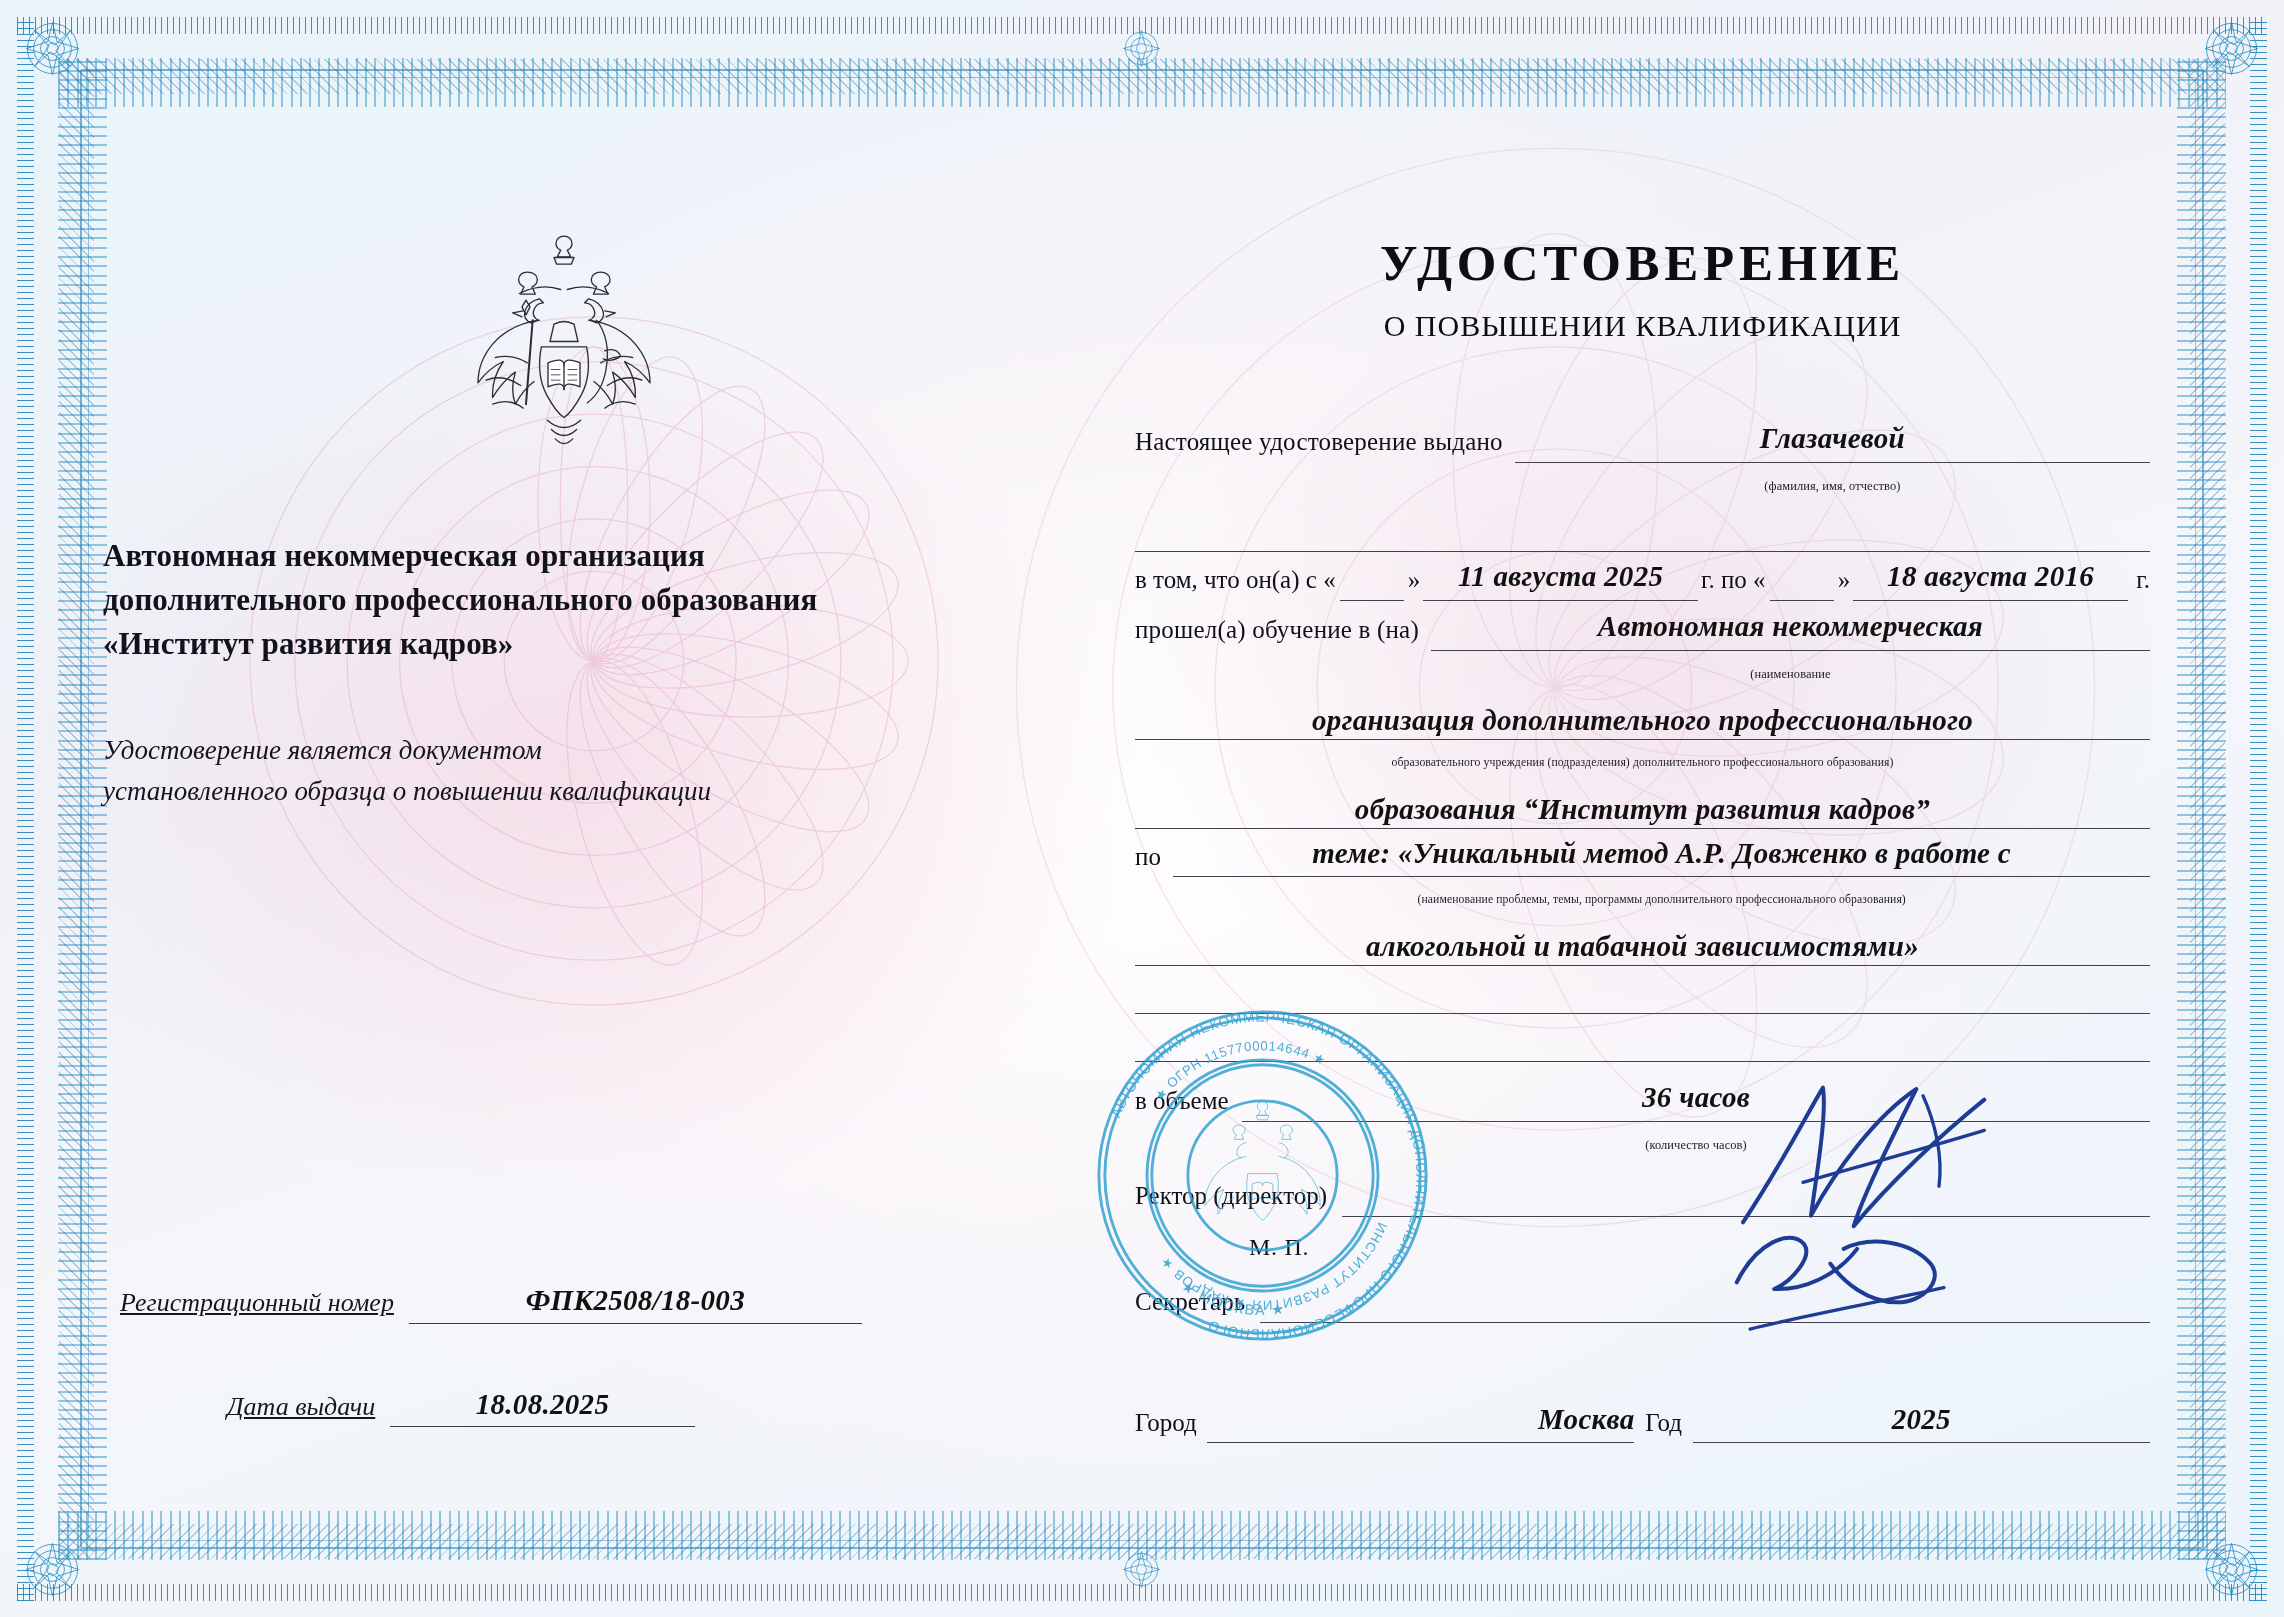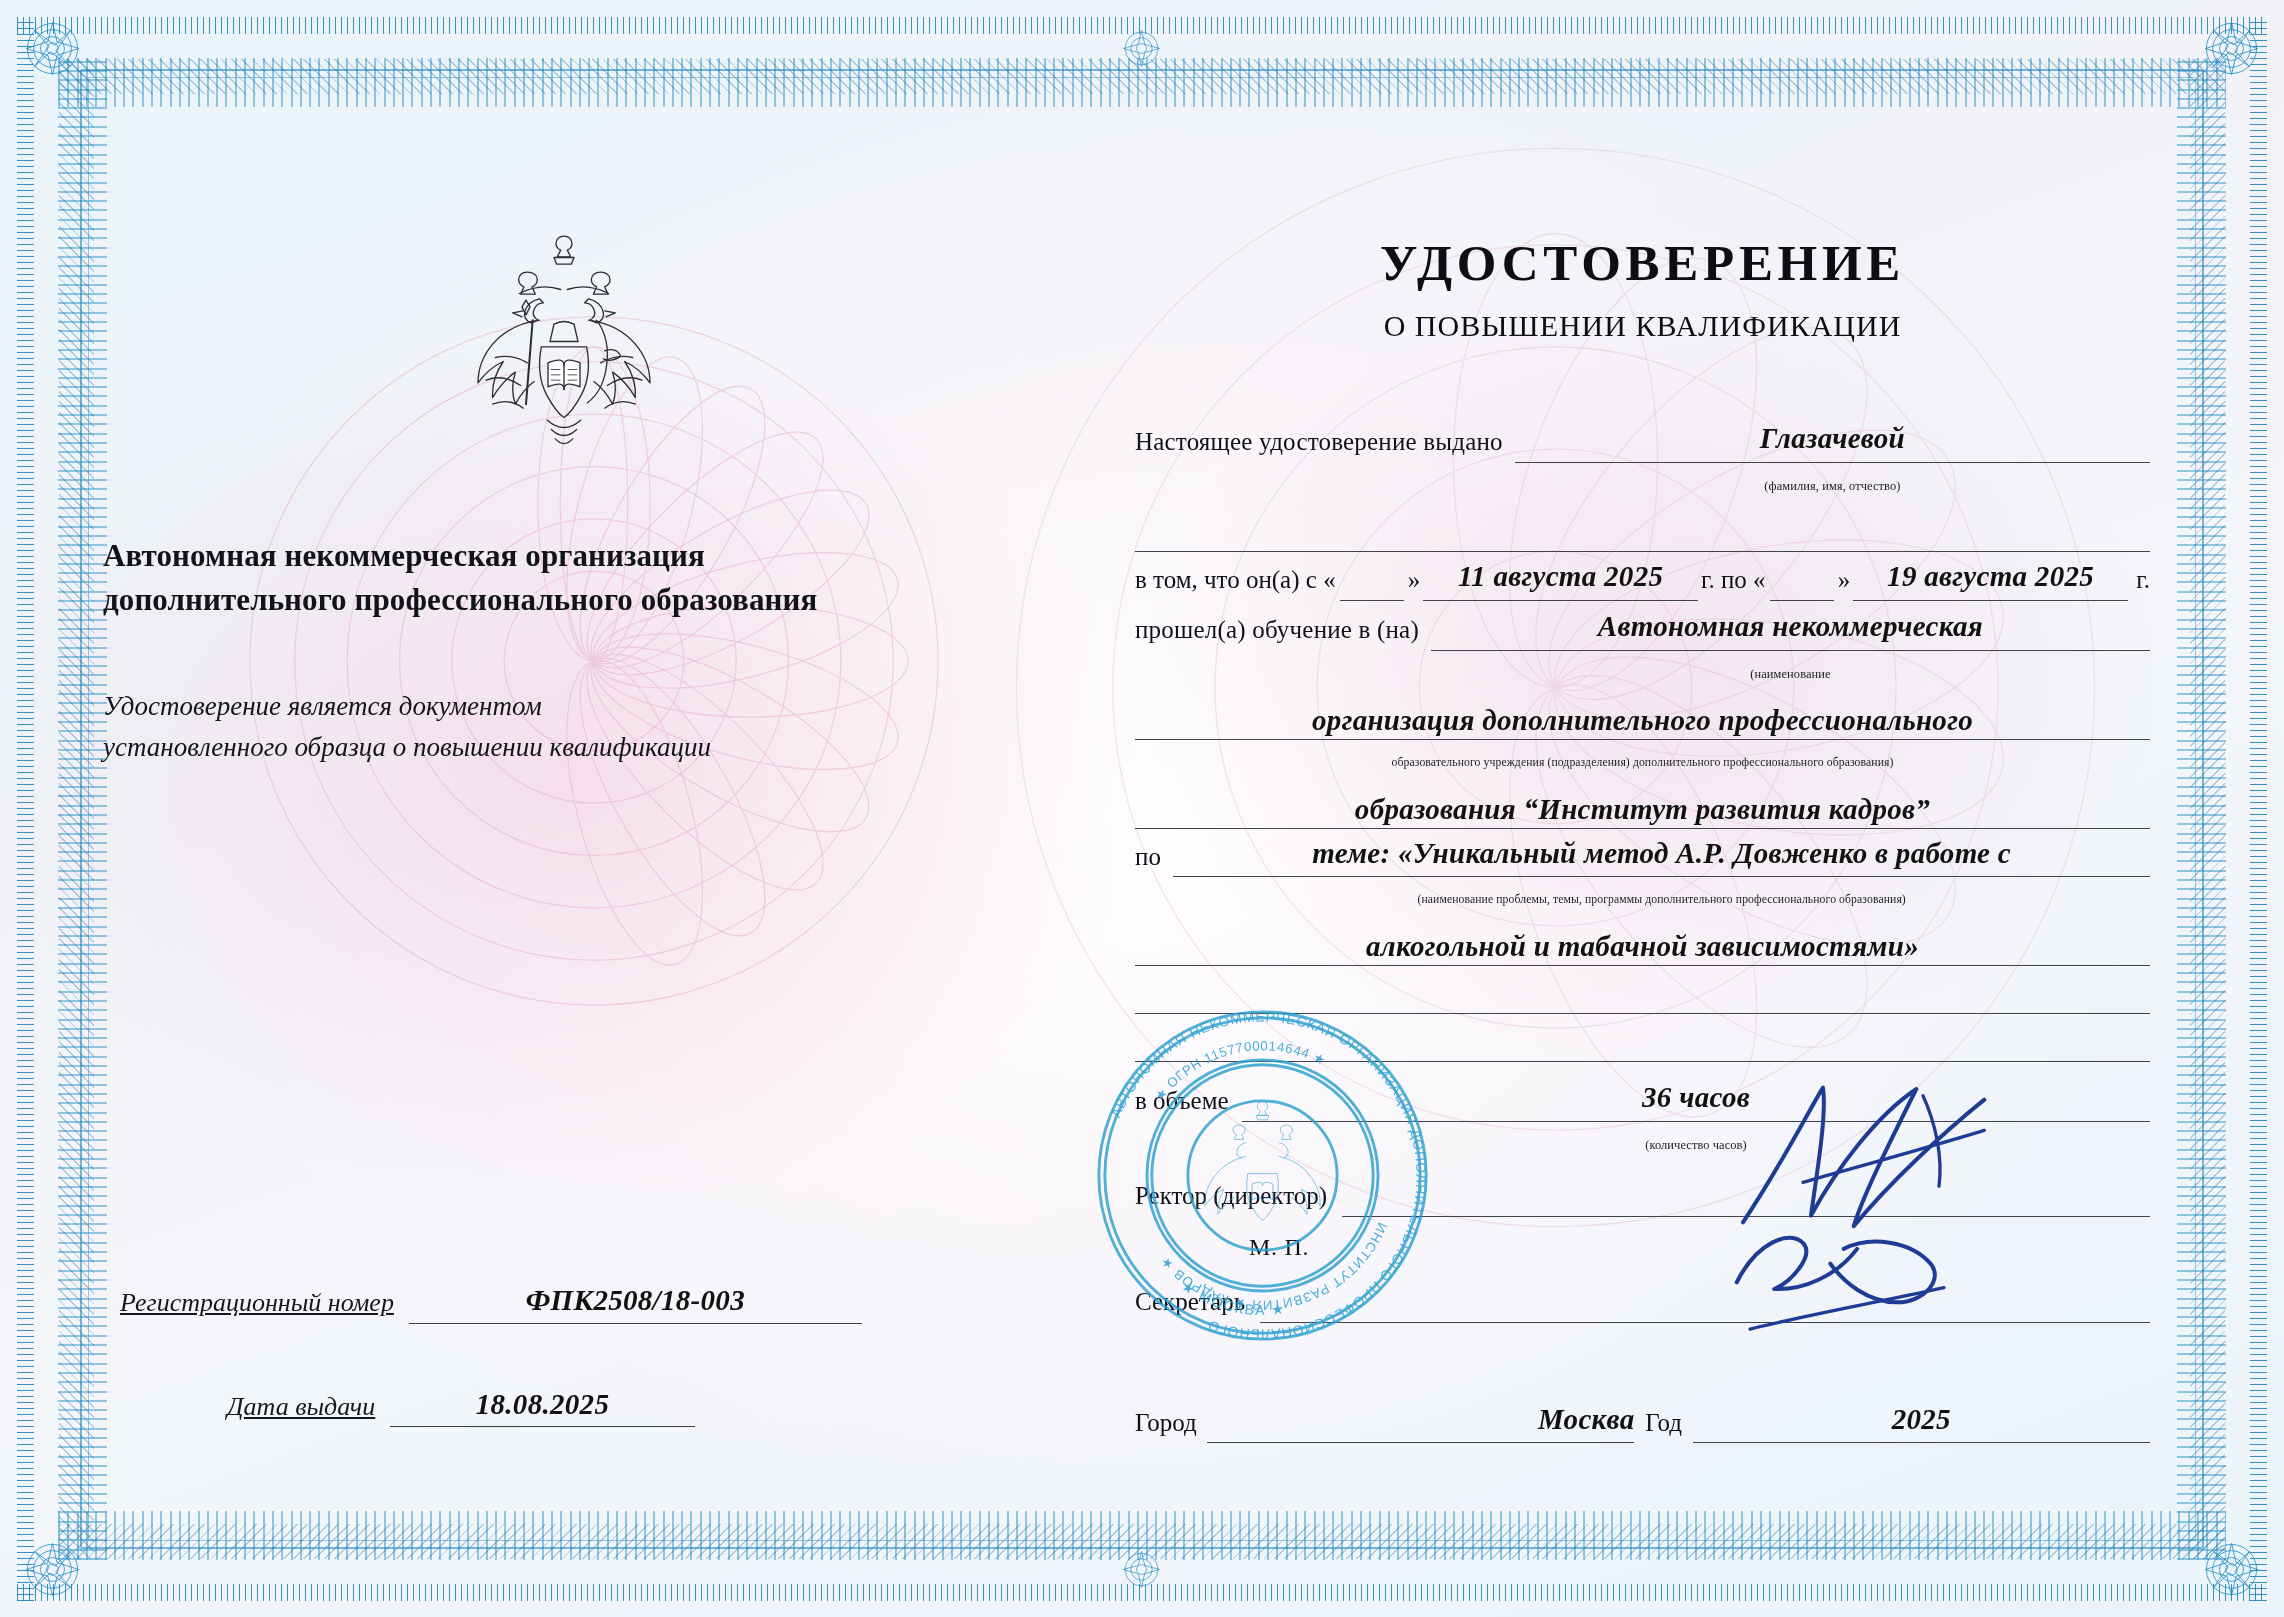--- a/index.html
+++ b/index.html
@@ -561,20 +561,21 @@
             <path d="M226 196 q18 -6 24 8 q-14 10 -26 4"></path>
 
             <path d="M140 300 q25 22 50 0 M146 314 q19 18 38 0 M152 328 q13 14 26 0"></path>
           </g>
         </svg>
       </div>
 
       <div class="org-name">
         <div>Автономная некоммерческая организация</div>
         <div>дополнительного профессионального образования</div>
+        <div>«Институт развития кадров»</div>
       </div>
 
       <div class="org-sub">
         <div>Удостоверение является документом</div>
         <div>установленного образца о повышении квалификации</div>
       </div>
     </div>
 
     <div class="left-fields">
       <div class="fieldrow reg-row">
@@ -615,21 +616,21 @@
           <span class="pre">в том, что он(а) с «</span>
           <span class="daygap"></span>
           <span class="q">»</span>
           <span class="datefield">
             <span class="hand">11 августа 2025</span>
           </span>
           <span class="pre">г. по «</span>
           <span class="daygap"></span>
           <span class="q">»</span>
           <span class="datefield">
-            <span class="hand">19 августа 2025</span>
+            <span class="hand">18 августа 2016</span>
           </span>
           <span class="tail">г.</span>
         </div>
 
         <div class="row">
           <div class="pre">прошел(а)  обучение  в  (на)</div>
           <div class="blank">
             <span class="hand">Автономная некоммерческая</span>
             <span class="caption">(наименование</span>
           </div>

